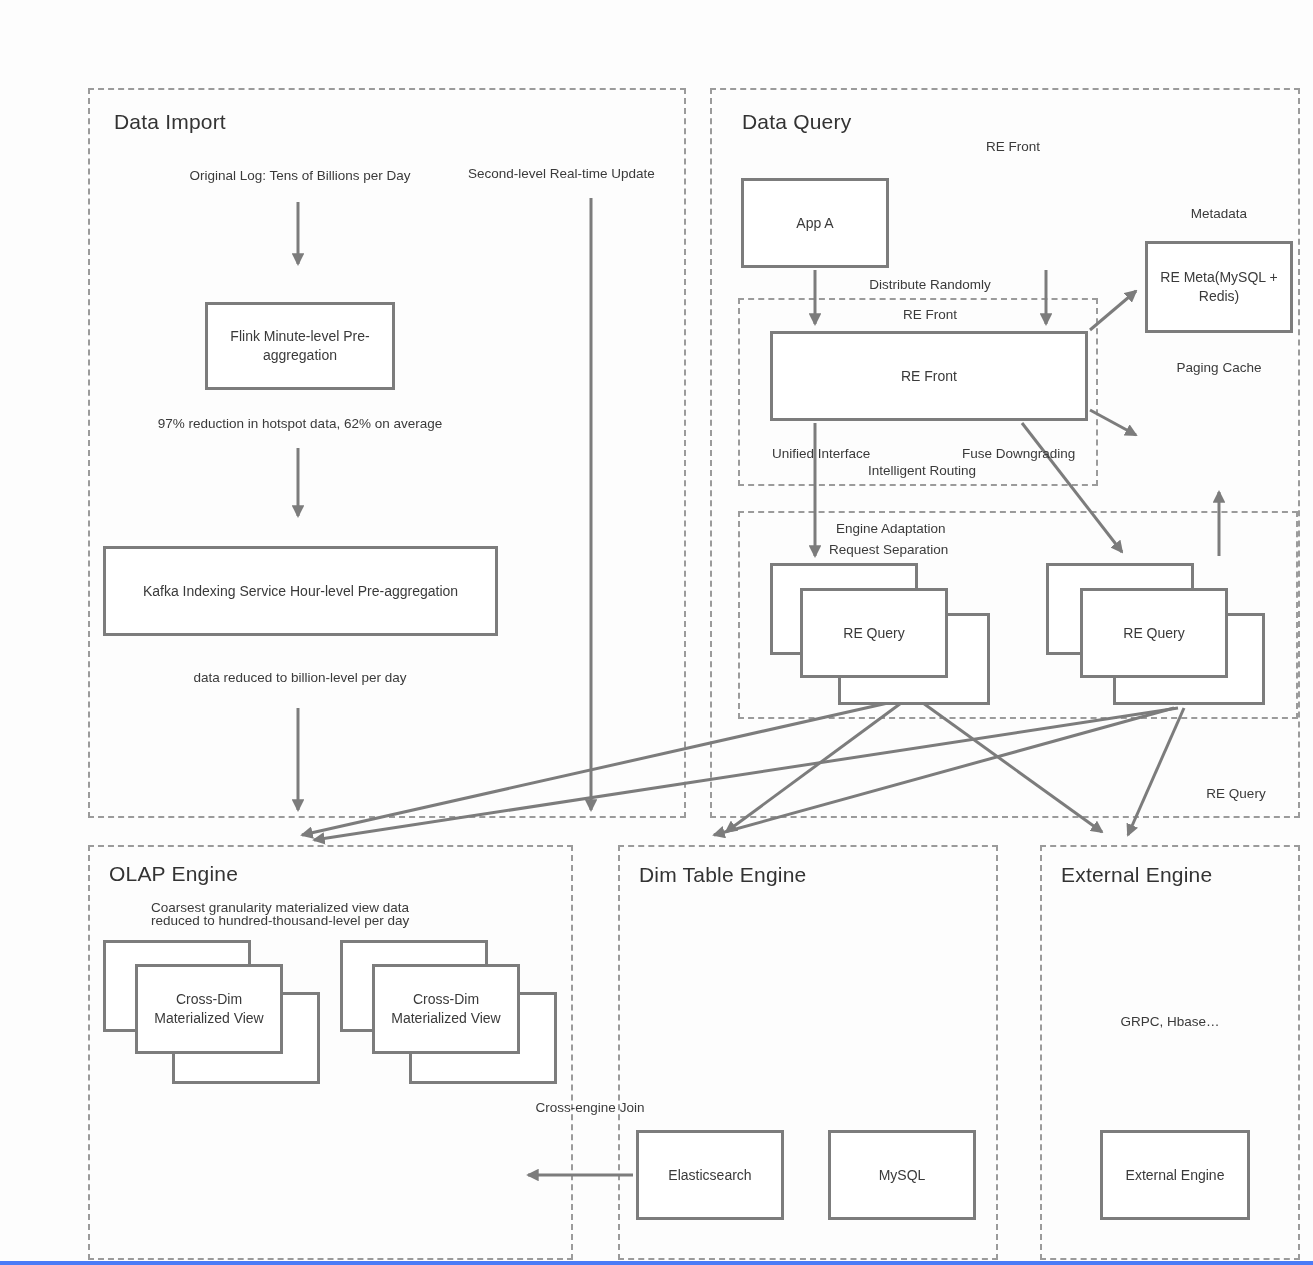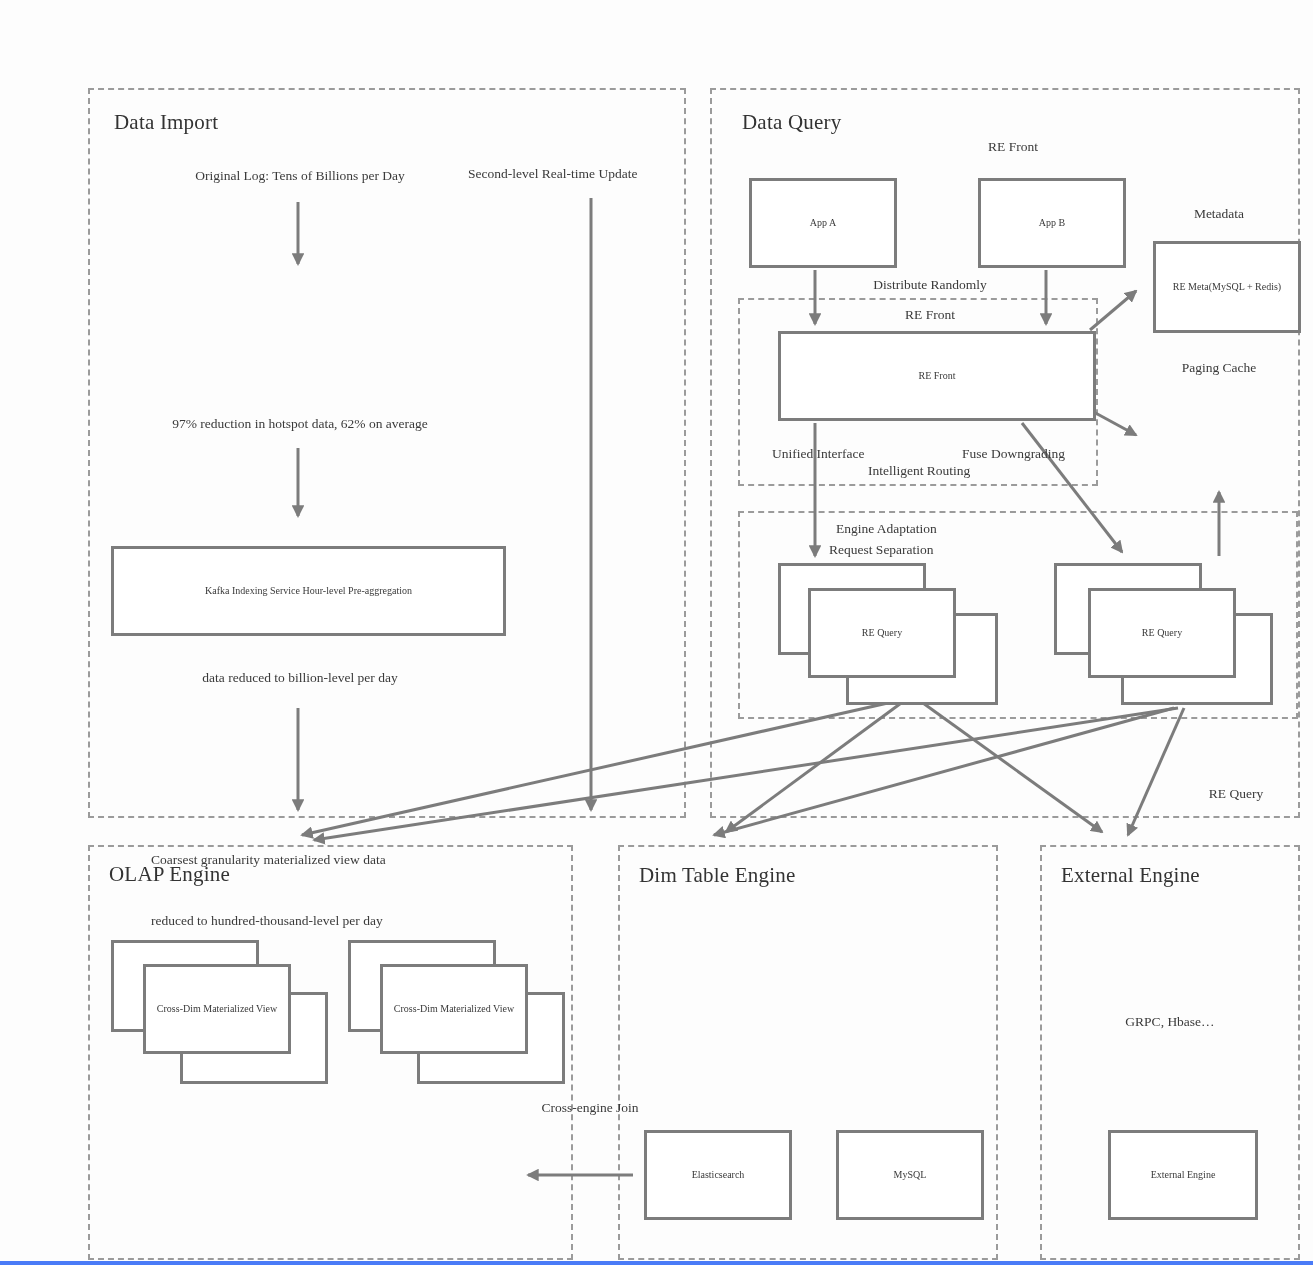--- a/index.html
+++ b/index.html
@@ -1,24 +1,24 @@
 <!DOCTYPE html>
 <html style="--border: #7c7c7c; --dash: #9b9b9b; --text: #3a3a3a; --title: #333333; --bg: #fdfdfd; --accent: #4a7bf7;"><head>
 <meta charset="utf-8">
 <style>
   :root{
     --border:#7c7c7c; --dash:#9b9b9b; --text:#3a3a3a; --title:#333333; --bg:#fdfdfd; --accent:#4a7bf7;
   }
   *{box-sizing:border-box; margin:0; padding:0;}
   body{font-family:"Liberation Sans", sans-serif; background:#ffffff;}
-  #page{position:relative; width:1313px; height:1265px; background:var(--bg); overflow:hidden;font-family:Liberation Serif, serif;}
+  #page{position:relative; width:1313px; height:1265px; background:var(--bg); overflow:hidden;}
   .dashed{position:absolute; border:2px dashed var(--dash); z-index:1; background:transparent;}
   .box{position:absolute; border:3px solid var(--border); background:#ffffff; z-index:10;
        display:flex; align-items:center; justify-content:center; text-align:center;
-       font-size:10px; line-height:1.35; color:var(--text); padding:2px;margin-left:8px;}
+       font-size:14px; line-height:1.35; color:var(--text); padding:2px;}
   .box.back{z-index:8;}
   .box.back2{z-index:9;}
   .lbl{position:absolute; font-size:13.5px; color:var(--text); z-index:12; white-space:nowrap;}
   .lbl.center{text-align:center;}
   .title{position:absolute; font-size:21px; color:var(--title); z-index:12; white-space:nowrap; letter-spacing:.2px;}
   svg.wires{position:absolute; left:0; top:0; z-index:5; pointer-events:none;}
   svg.wires line{stroke:var(--border); stroke-width:3;}
   #arw path{fill:var(--border);}
   .accent-bar{position:absolute; left:0; bottom:0; width:100%; height:4px; background:var(--accent); z-index:30;}
 </style>
@@ -57,28 +57,28 @@
     <line x1="908" y1="698" x2="726" y2="832" marker-end="url(#arw)"></line>
     <line x1="1174" y1="708" x2="714" y2="835" marker-end="url(#arw)"></line>
     <line x1="916" y1="698" x2="1102" y2="832" marker-end="url(#arw)"></line>
     <line x1="1184" y1="708" x2="1128" y2="835" marker-end="url(#arw)"></line>
     <line x1="633" y1="1175" x2="528" y2="1175" marker-end="url(#arw)"></line>
   </svg>
 
   <div class="title" style="left:114px;top:110px">Data Import</div>
   <div class="lbl center" style="left:140px;top:168px;width:320px">Original Log:  Tens of Billions per Day</div>
   <div class="lbl" style="left:468px;top:166px">Second-level Real-time Update</div>
+  <div class="box" style="left:205px;top:302px;width:190px;height:88px">Flink Minute-level Pre-aggregation</div>
   <div class="lbl center" style="left:118px;top:416px;width:364px">97% reduction in hotspot data, 62% on average</div>
   <div class="box" style="left:103px;top:546px;width:395px;height:90px">Kafka Indexing Service Hour-level Pre-aggregation</div>
   <div class="lbl center" style="left:118px;top:670px;width:364px">data reduced to billion-level per day</div>
 
   <div class="title" style="left:742px;top:110px">Data Query</div>
   <div class="lbl center" style="left:953px;top:139px;width:120px">RE Front</div>
   <div class="box" style="left:741px;top:178px;width:148px;height:90px">App A</div>
-  <div class="box" style="left:970px;top:178px;width:148px;height:90px">App B</div>
   <div class="lbl center" style="left:810px;top:277px;width:240px">Distribute Randomly</div>
   <div class="lbl center" style="left:870px;top:307px;width:120px">RE Front</div>
   <div class="box" style="left:770px;top:331px;width:318px;height:90px">RE Front</div>
   <div class="lbl" style="left:772px;top:446px">Unified Interface</div>
   <div class="lbl" style="left:962px;top:446px">Fuse Downgrading</div>
   <div class="lbl" style="left:868px;top:463px">Intelligent Routing</div>
   <div class="lbl center" style="left:1145px;top:206px;width:148px">Metadata</div>
   <div class="box" style="left:1145px;top:241px;width:148px;height:92px">RE Meta(MySQL + Redis)</div>
   <div class="lbl center" style="left:1145px;top:360px;width:148px">Paging Cache</div>
   <div class="lbl" style="left:836px;top:521px">Engine Adaptation</div>
@@ -88,21 +88,21 @@
   <div class="box back2" style="left:838px;top:613px;width:152px;height:92px"></div>
   <div class="box" style="left:800px;top:588px;width:148px;height:90px">RE Query</div>
 
   <div class="box back" style="left:1046px;top:563px;width:148px;height:92px"></div>
   <div class="box back2" style="left:1113px;top:613px;width:152px;height:92px"></div>
   <div class="box" style="left:1080px;top:588px;width:148px;height:90px">RE Query</div>
 
   <div class="lbl center" style="left:1162px;top:786px;width:148px">RE Query</div>
 
   <div class="title" style="left:109px;top:862px">OLAP Engine</div>
-  <div class="lbl" style="left:151px;top:852px">Coarsest granularity materialized view data</div>
+  <div class="lbl" style="left:151px;top:900px">Coarsest granularity materialized view data</div>
   <div class="lbl" style="left:151px;top:913px">reduced to hundred-thousand-level per day</div>
 
   <div class="box back" style="left:103px;top:940px;width:148px;height:92px"></div>
   <div class="box back2" style="left:172px;top:992px;width:148px;height:92px"></div>
   <div class="box" style="left:135px;top:964px;width:148px;height:90px">Cross-Dim Materialized View</div>
 
   <div class="box back" style="left:340px;top:940px;width:148px;height:92px"></div>
   <div class="box back2" style="left:409px;top:992px;width:148px;height:92px"></div>
   <div class="box" style="left:372px;top:964px;width:148px;height:90px">Cross-Dim Materialized View</div>
 

